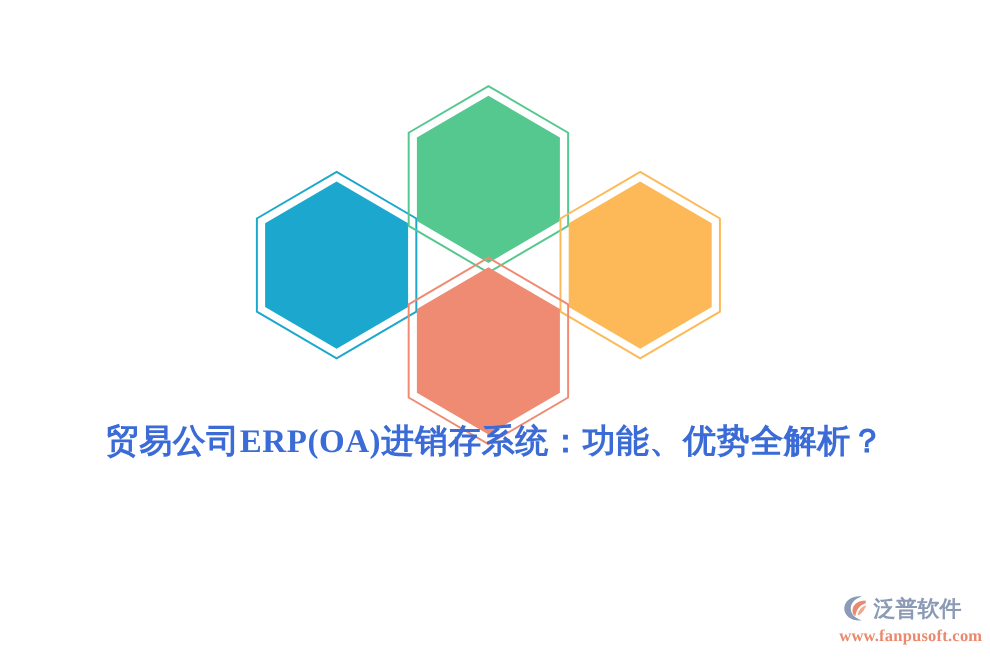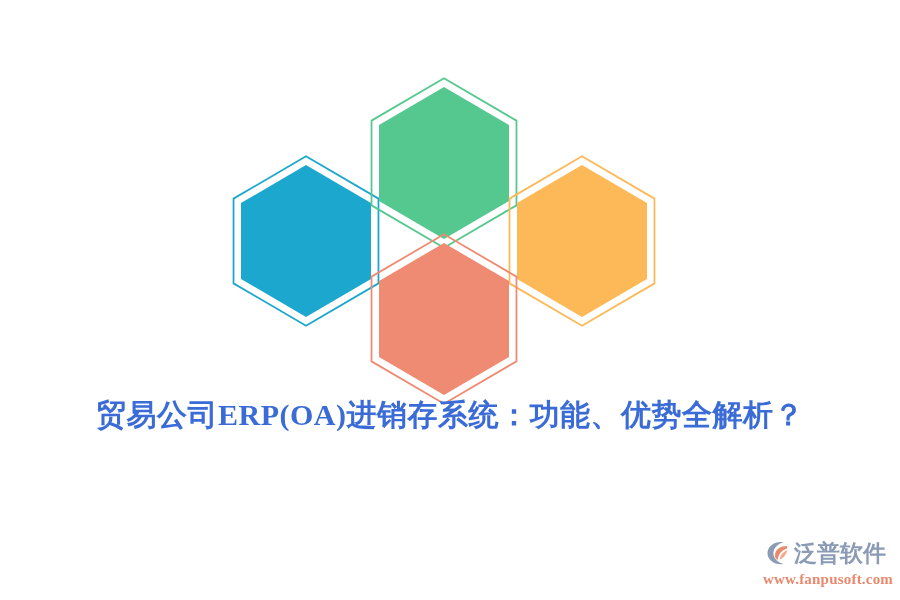--- a/index.html
+++ b/index.html
@@ -33,21 +33,21 @@
   #hex-svg {
     display: block;
     width: 900px;
     height: 420px;
   }
 
   
   #page-title {
     position: absolute;
     left: 0;
-    top: 393px;
+    top: 380px;
     width: 900px;
     text-align: center;
     color: #3A6BD6;
     font-family: "Liberation Serif", "DejaVu Serif", serif;
     font-size: 30px;
     font-weight: 700;
     letter-spacing: 0.5px;
     line-height: 44px;
     white-space: nowrap;
   }
@@ -66,21 +66,21 @@
     height: 33px;
   }
   #brand-mark {
     width: 30px;
     height: 30px;
     flex: 0 0 30px;
     margin-right: 2px;
   }
   #brand-name {
     font-family: "DejaVu Sans", "Liberation Sans", sans-serif;
-    font-size: 23px;
+    font-size: 20px;
     font-weight: 700;
     color: #8C9BB5;
     line-height: 30px;
     letter-spacing: 0px;
     white-space: nowrap;
   }
   #brand-url {
     font-family: "Liberation Serif", "DejaVu Serif", serif;
     font-size: 15px;
     font-weight: 700;

